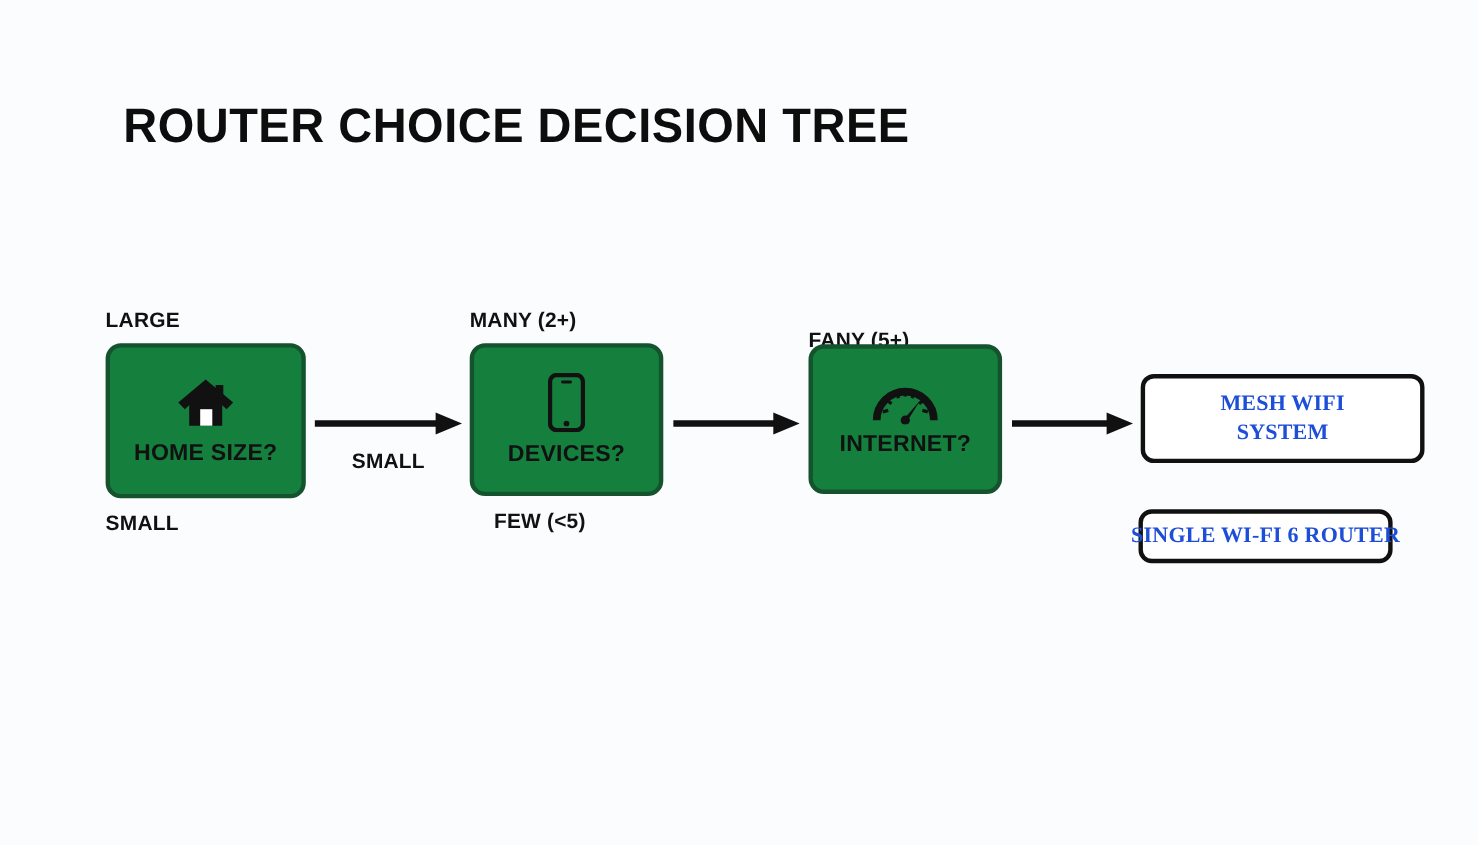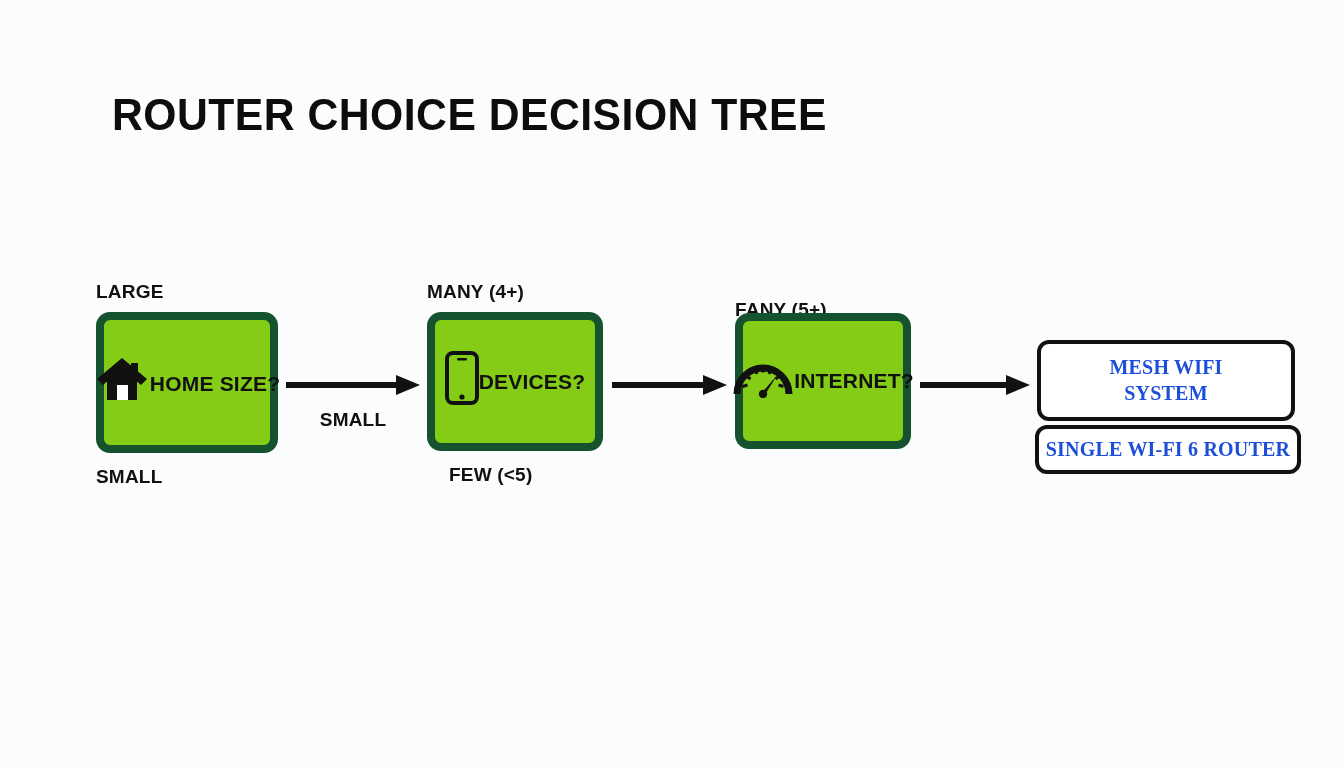--- a/index.html
+++ b/index.html
@@ -35,25 +35,25 @@
     color: #0d0d0d;
     transform: scaleX(0.97);
     transform-origin: left center;
     white-space: nowrap;
   }
 
   
   .node {
     position: absolute;
     box-sizing: border-box;
-    border: 8px solid #14532d;
+    border: 4px solid #14532d;
     border-radius: 14px;
-    background: #84cc16;
+    background: #15803d;
     display: flex;
-    flex-direction: row;
+    flex-direction: column;
     align-items: center;
     justify-content: center;
   }
   .node .icon {
     display: block;
     line-height: 0;
   }
   .node .node-label {
     font-size: 21px;
     font-weight: 700;
@@ -128,21 +128,21 @@
     font-size: 20px;
     font-weight: 700;
     letter-spacing: 0.2px;
     line-height: 1.28;
     color: #1d4ed8;
     white-space: pre-line;
     font-family: Liberation Serif, serif;
   }
 
   #outcome-mesh   { left: 1013px; top: 340px; width: 258px; height: 81px; }
-  #outcome-single { left: 1011px; top: 425px; width: 266px; height: 49px; }
+  #outcome-single { left: 1011px; top: 463px; width: 231px; height: 49px; }
   #outcome-single .outcome-text { font-size: 20px; white-space: nowrap; }
 </style>
 </head>
 <body>
 
 <div id="canvas">
 
   <div class="title">ROUTER CHOICE DECISION TREE</div>
 
   <div class="branch-label" id="label-home-top">LARGE</div>
@@ -161,21 +161,21 @@
   <div class="branch-label" id="label-home-bottom">SMALL</div>
 
   <div class="arrow" id="arrow-1">
     <svg width="134" height="22" viewBox="0 0 134 22" preserveAspectRatio="none" aria-hidden="true">
       <line x1="0" y1="11" x2="112" y2="11" stroke="#111111" stroke-width="6"></line>
       <polygon points="110,1 134,11 110,21" fill="#111111"></polygon>
     </svg>
   </div>
   <div class="arrow-label" id="arrow-1-label">SMALL</div>
 
-  <div class="branch-label" id="label-devices-top">MANY (4+)</div>
+  <div class="branch-label" id="label-devices-top">MANY (2+)</div>
 
   <div class="node" id="node-devices">
     <span class="icon">
       <svg width="34" height="54" viewBox="0 0 34 54" aria-hidden="true">
         <rect x="2" y="2" width="30" height="50" rx="6" ry="6" fill="none" stroke="#111111" stroke-width="4"></rect>
         <rect x="12" y="7" width="10" height="2.6" rx="1.3" fill="#111111"></rect>
         <circle cx="17" cy="46" r="2.6" fill="#111111"></circle>
       </svg>
     </span>
     <span class="node-label">DEVICES?</span>

